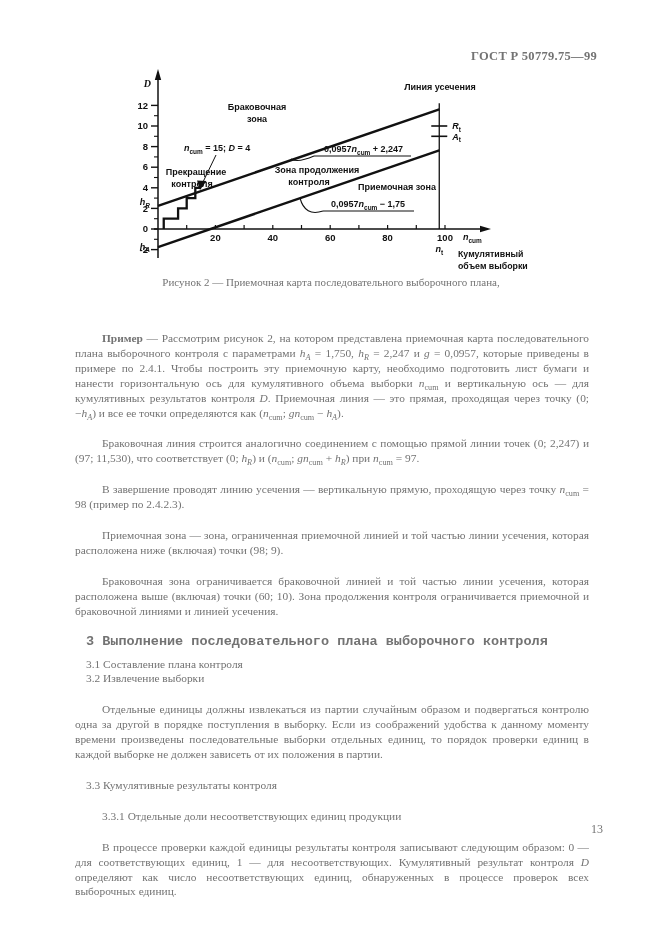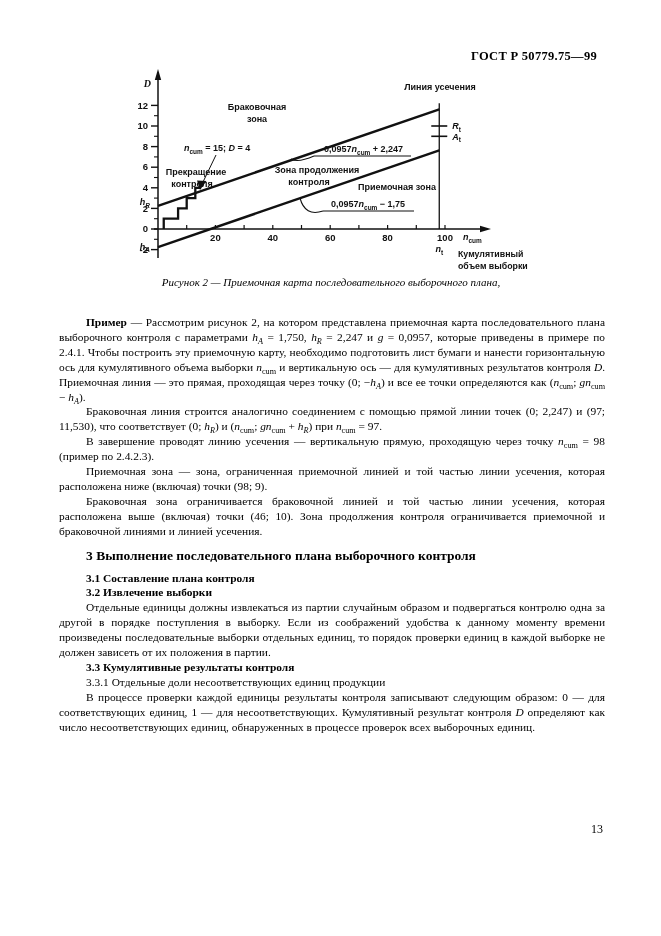--- a/index.html
+++ b/index.html
@@ -1,27 +1,27 @@
 <!DOCTYPE html>
 <html lang="ru"><head>
 <meta charset="utf-8">
 <style>
   html,body{margin:0;padding:0;background:#ffffff;}
-  .page{position:relative;width:661px;height:936px;background:#fff;color:#000000;
+  .page{position:relative;width:661px;height:936px;background:#fff;color:#737373;
         font-family:"Liberation Serif","DejaVu Serif",serif;overflow:hidden;}
   .doc-header{position:absolute;top:49px;right:64px;font-weight:bold;font-size:12.5px;letter-spacing:.3px;}
   .figure-wrap{position:absolute;left:0;top:0;width:661px;height:290px;}
   .figure-svg{position:absolute;left:0;top:0;}
   .fig-caption{position:absolute;left:58px;top:276px;width:546px;text-align:center;
-               font-size:11px;line-height:13.5px;font-style:italic;}
+               font-size:11px;line-height:13.5px;}
   .body-text{position:absolute;left:59px;top:315px;width:546px;font-size:11.4px;
              line-height:14.9px;text-align:justify;}
-  .body-text p{margin:0;text-indent:27px;}
-  .h-main{font-weight:bold;font-size:13.5px;margin:10px 0 7px;text-indent:27px;}
-  .h-sub{font-weight:bold;text-indent:27px;}
+  .body-text p{margin:16px;text-indent:27px;}
+  .h-main{font-weight:bold;font-size:13.5px;margin:10px 0 7px;text-indent:27px;font-family:Liberation Mono, monospace;}
+  .h-sub{font-weight:normal;text-indent:27px;}
   sub{font-size:72%;line-height:0;}
   .page-number{position:absolute;top:822px;right:58px;font-size:12px;}
 </style>
 </head>
 <body>
 
 <div class="page">
   <div class="doc-header">ГОСТ Р 50779.75—99</div>
 
   <div class="figure-wrap">
@@ -105,21 +105,21 @@
 
   <div class="fig-caption">
     <div>Рисунок 2 — Приемочная карта последовательного выборочного плана,</div>
   </div>
 
   <div class="body-text" id="body-text">
       <p class="p"><b>Пример</b> — Рассмотрим рисунок 2, на котором представлена приемочная карта последовательного плана выборочного контроля с параметрами <i>h</i><sub><i>A</i></sub> = 1,750, <i>h</i><sub><i>R</i></sub> = 2,247 и <i>g</i> = 0,0957, которые приведены в примере по 2.4.1. Чтобы построить эту приемочную карту, необходимо подготовить лист бумаги и нанести горизонтальную ось для кумулятивного объема выборки <i>n</i><sub>cum</sub> и вертикальную ось — для кумулятивных результатов контроля <i>D</i>. Приемочная линия — это прямая, проходящая через точку (0; −<i>h</i><sub><i>A</i></sub>) и все ее точки определяются как (<i>n</i><sub>cum</sub>; <i>gn</i><sub>cum</sub> − <i>h</i><sub><i>A</i></sub>).</p>
       <p class="p">Браковочная линия строится аналогично соединением с помощью прямой линии точек (0; 2,247) и (97; 11,530), что соответствует (0; <i>h</i><sub><i>R</i></sub>) и (<i>n</i><sub>cum</sub>; <i>gn</i><sub>cum</sub> + <i>h</i><sub><i>R</i></sub>) при <i>n</i><sub>cum</sub> = 97.</p>
       <p class="p">В завершение проводят линию усечения — вертикальную прямую, проходящую через точку <i>n</i><sub>cum</sub> = 98 (пример по 2.4.2.3).</p>
       <p class="p">Приемочная зона — зона, ограниченная приемочной линией и той частью линии усечения, которая расположена ниже (включая) точки (98; 9).</p>
-      <p class="p">Браковочная зона ограничивается браковочной линией и той частью линии усечения, которая расположена выше (включая) точки (46; 10). Зона продолжения контроля ограничивается приемочной и браковочной линиями и линией усечения.</p>
+      <p class="p">Браковочная зона ограничивается браковочной линией и той частью линии усечения, которая расположена выше (включая) точки (60; 10). Зона продолжения контроля ограничивается приемочной и браковочной линиями и линией усечения.</p>
       <div class="h-main">3 Выполнение последовательного плана выборочного контроля</div>
       <div class="h-sub">3.1 Составление плана контроля</div>
       <div class="h-sub">3.2 Извлечение выборки</div>
       <p class="p">Отдельные единицы должны извлекаться из партии случайным образом и подвергаться контролю одна за другой в порядке поступления в выборку. Если из соображений удобства к данному моменту времени произведены последовательные выборки отдельных единиц, то порядок проверки единиц в каждой выборке не должен зависеть от их положения в партии.</p>
       <div class="h-sub">3.3 Кумулятивные результаты контроля</div>
       <p class="p">3.3.1 Отдельные доли несоответствующих единиц продукции</p>
       <p class="p">В процессе проверки каждой единицы результаты контроля записывают следующим образом: 0 — для соответствующих единиц, 1 — для несоответствующих. Кумулятивный результат контроля <i>D</i> определяют как число несоответствующих единиц, обнаруженных в процессе проверок всех выборочных единиц.</p>
     </div>
 
   <div class="page-number">13</div>

